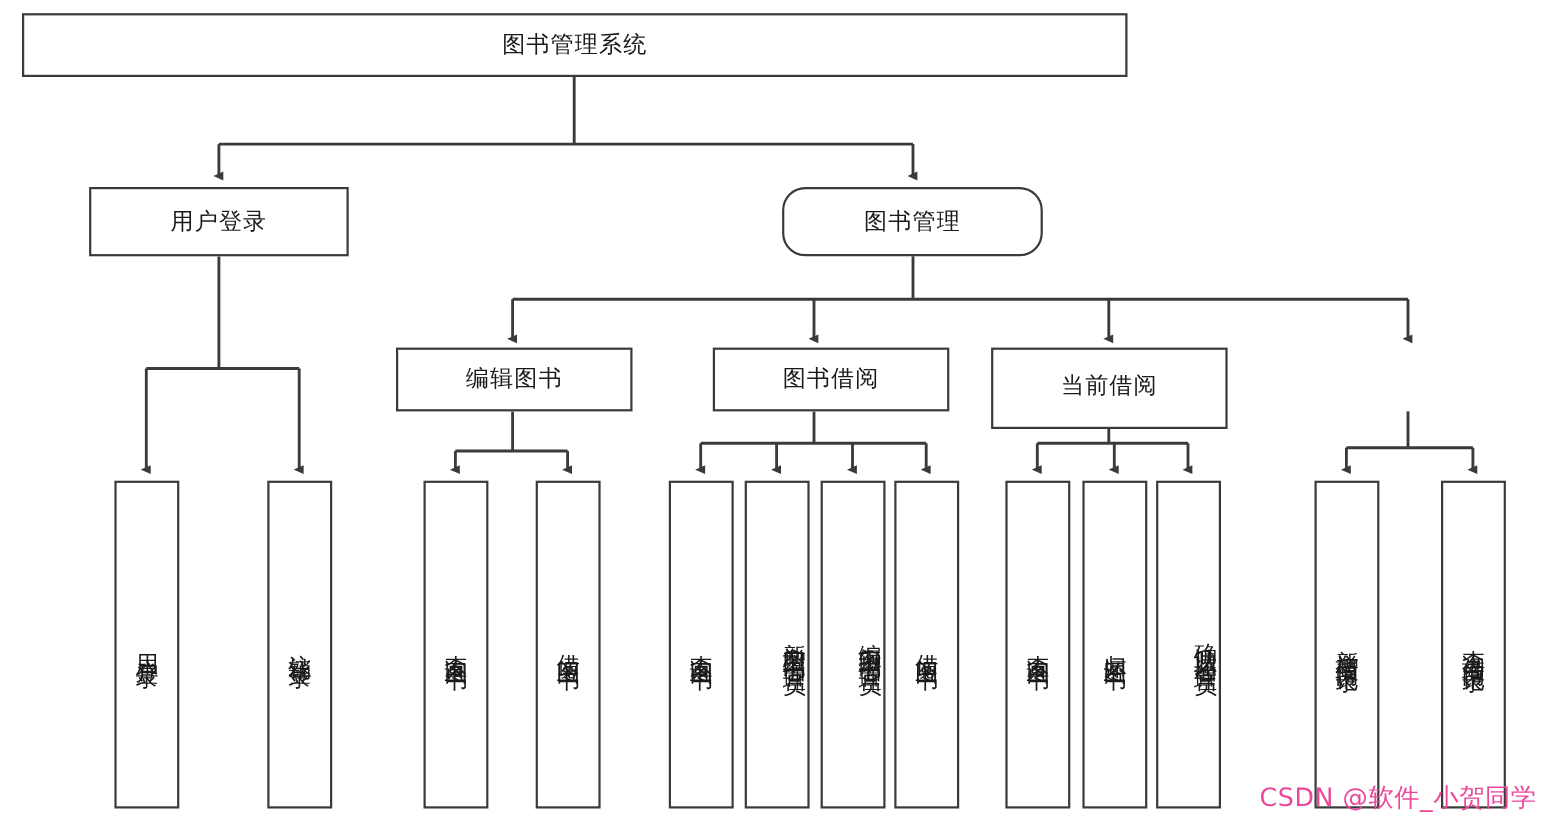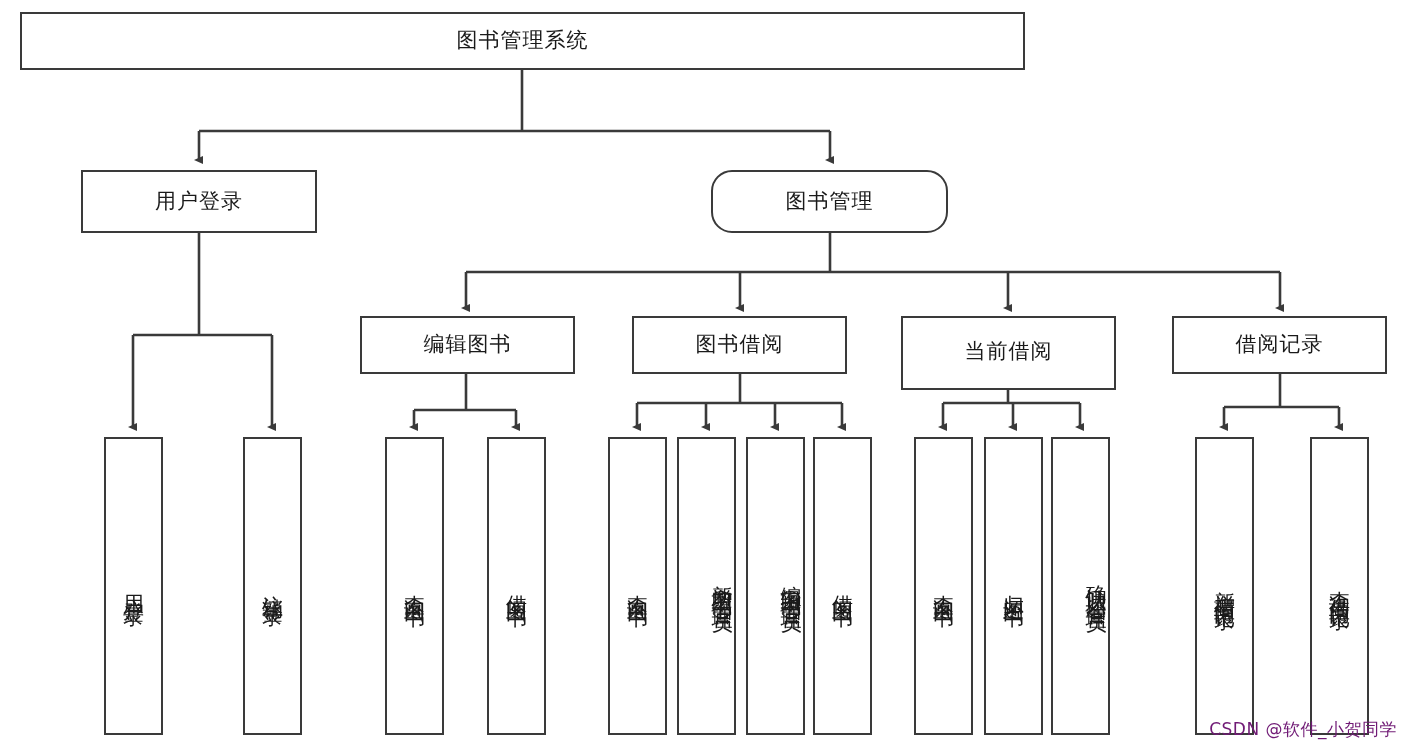--- a/index.html
+++ b/index.html
@@ -56,22 +56,22 @@
     align-items: center;
   }
   .node-label {
     display: block;
     white-space: pre-line;
   }
   #watermark {
     position: absolute;
     right: 8px;
     bottom: 6px;
-    font-size: 17px;
-    color: #701a75;
+    font-size: 23px;
+    color: #ec4899;
     letter-spacing: 0.5px;
     user-select: none;
   }
 </style>
 </head>
 <body>
 
 <div id="canvas">
 
   <svg id="edges" viewBox="0 0 1405 747" xmlns="http://www.w3.org/2000/svg">
@@ -136,31 +136,28 @@
   </div>
 
   <div class="node horiz" style="left:711px; top:170px; width:237px; height:63px;border-radius:21px;">
     <span class="node-label">图书管理</span>
   </div>
 
   <div class="node horiz" style="left:360px; top:316px; width:215px; height:58px;">
     <span class="node-label">编辑图书</span>
   </div>
 
-  <div class="node horiz" style="left:632px; top:316px; width:215px; height:58px;">
+  <div class="node horiz" style="left:648px; top:316px; width:215px; height:58px;">
     <span class="node-label">图书借阅</span>
   </div>
 
   <div class="node horiz" style="left:901px; top:316px; width:215px; height:74px;font-family:Liberation Mono, monospace;">
     <span class="node-label">当前借阅</span>
   </div>
 
-  <div class="node horiz" style="left:1172px; top:316px; width:215px; height:58px;">
-    <span class="node-label">借阅记录</span>
-  </div>
 
   <div class="node vert centered" style="left:104px; top:437px; width:59px; height:298px;">
     <span class="node-label">用户登录</span>
   </div>
 
   <div class="node vert centered" style="left:243px; top:437px; width:59px; height:298px;">
     <span class="node-label">注销登录</span>
   </div>
 
   <div class="node vert centered" style="left:385px; top:437px; width:59px; height:298px;">

